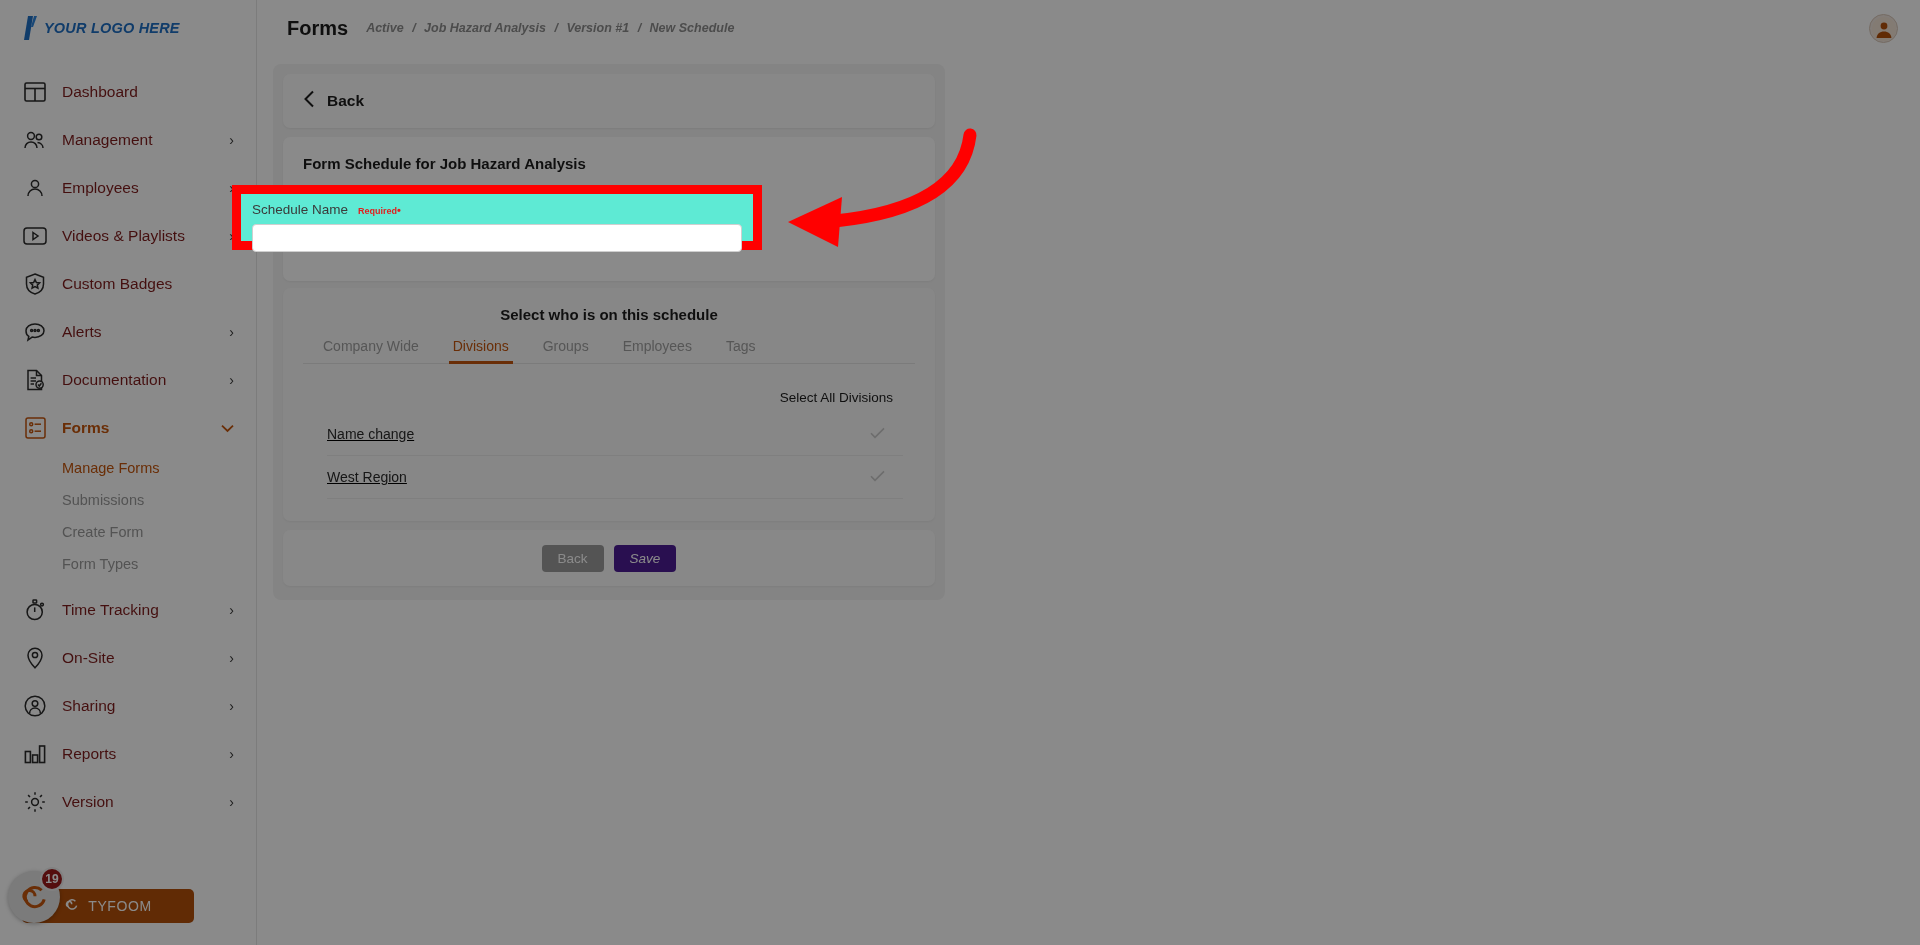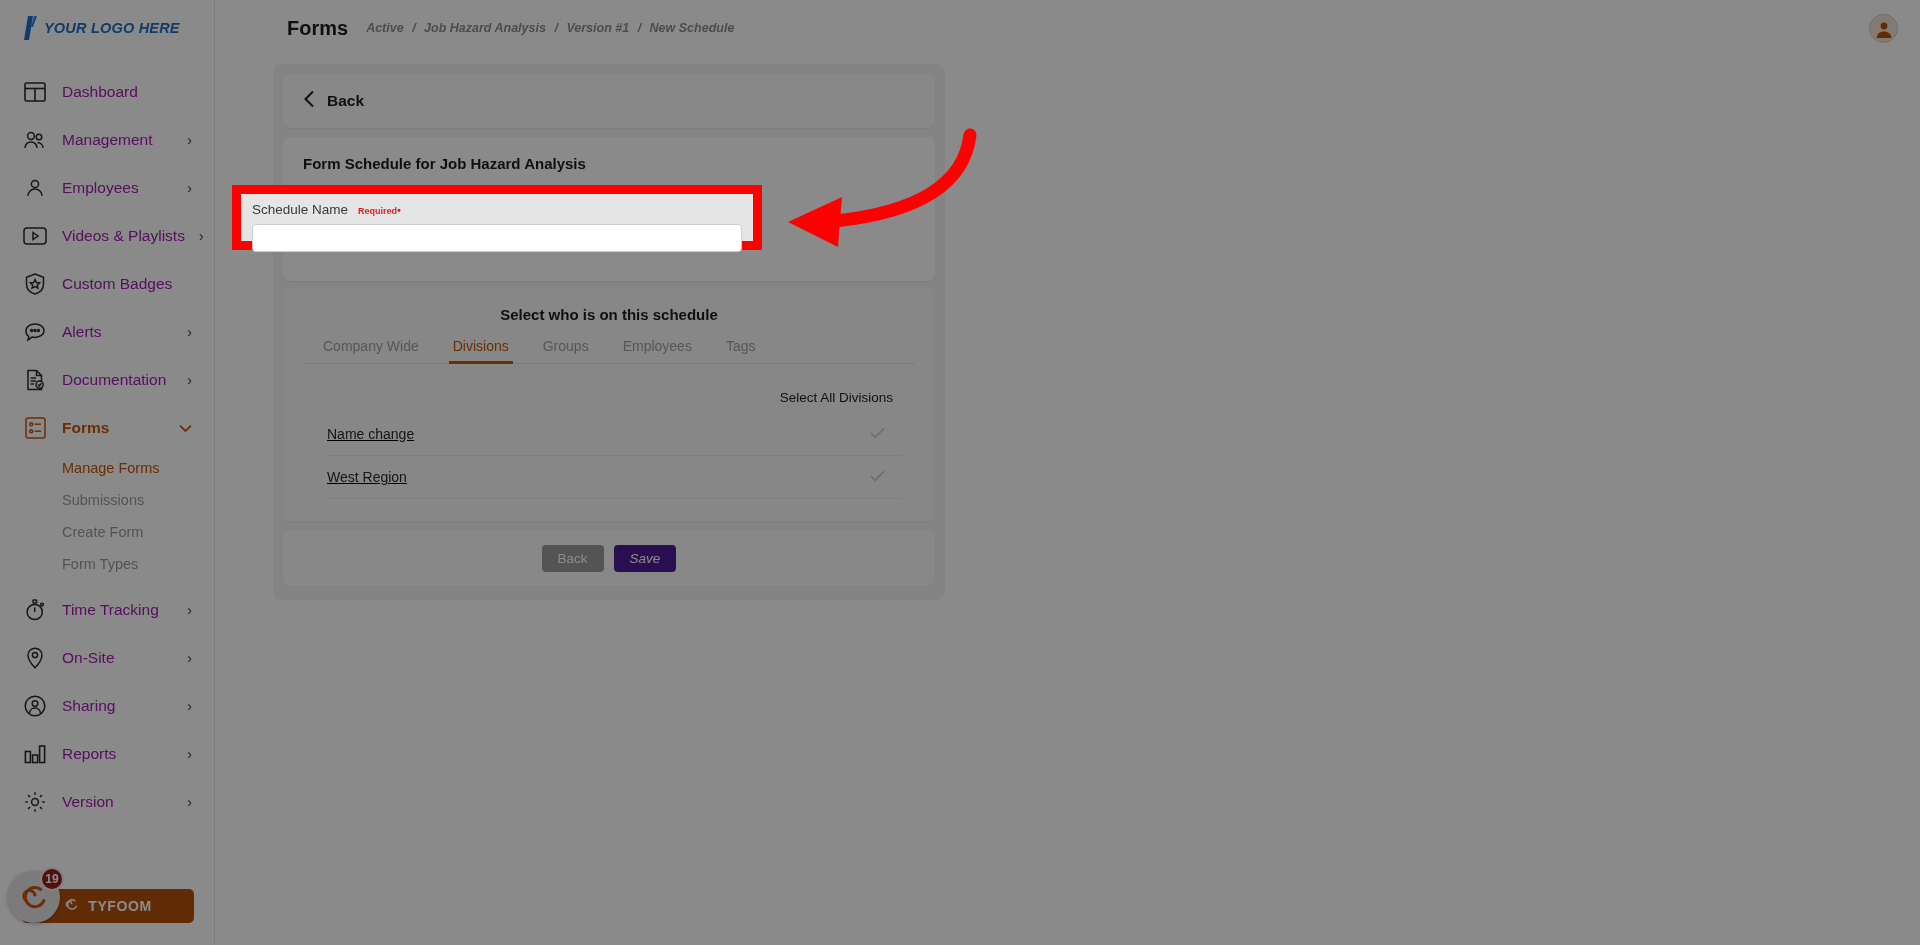--- a/index.html
+++ b/index.html
@@ -9,54 +9,54 @@
     background: #ffffff;
     overflow: hidden;
   }
   #root { position: relative; width: 1920px; height: 945px; }
 
   
   .dim { position:absolute; inset:0; background:rgba(0,0,0,0.46); z-index:50; pointer-events:none; }
 
   
   .sidebar {
-    position: absolute; left:0; top:0; width:215px; height:945px;
+    position: absolute; left:0; top:0; width:257px; height:945px;
     background:#ffffff; border-right:1px solid #e6e6e6; z-index:5;
   }
   .logo-wrap { height:56px; display:flex; align-items:center; padding-left:22px; gap:6px; }
   .logo-mark { width:16px; height:26px; position:relative; }
   .logo-mark svg { display:block; }
   .logo-text {
     font-size:14.5px; font-weight:bold; font-style:italic; color:#1f6fc4;
     letter-spacing:.2px; white-space:nowrap;
   }
 
   .nav { margin-top:12px; }
   .nav-item {
     display:flex; align-items:center; height:48px; padding:0 22px 0 22px;
     gap:14px; cursor:pointer; position:relative;
   }
   .nav-item .ic { width:26px; height:26px; flex:0 0 26px; display:flex; align-items:center; justify-content:center; }
-  .nav-item .lbl { font-size:15.5px; color:#a21caf; white-space:nowrap; }
+  .nav-item .lbl { font-size:15.5px; color:#7f1d1d; white-space:nowrap; }
   .nav-item .chev { margin-left:auto; color:#3a3a3a; font-size:14px; line-height:1; }
   .nav-item.active .lbl { color:#c4560d; font-weight:bold; }
   .nav-item.active .chev { color:#c4560d; }
 
   .sub-item {
     height:32px; display:flex; align-items:center; padding-left:62px;
     font-size:14.5px; color:#9a9a9a; cursor:pointer; white-space:nowrap;
   }
   .sub-item.active { color:#c4560d; font-weight:normal; }
 
   
   .ty-wrap { position:absolute; left:22px; bottom:22px; width:172px; }
   .ty-btn {
     height:34px; background:#b4500a; border-radius:5px;
     display:flex; align-items:center; justify-content:center; gap:9px;
-    color:#fff; font-size:14px; letter-spacing:.6px; cursor:pointer;font-weight:bold;
+    color:#fff; font-size:14px; letter-spacing:.6px; cursor:pointer;
   }
   .ty-badge-wrap { position:absolute; left:8px; bottom:22px; width:52px; height:52px; }
   .ty-circle {
     width:52px; height:52px; border-radius:50%; background:#e3e3e3;
     display:flex; align-items:center; justify-content:center;
     box-shadow:0 1px 4px rgba(0,0,0,.28);
   }
   .ty-count {
     position:absolute; right:-4px; top:-4px; width:24px; height:24px; border-radius:50%;
     background:#9b1b1b; color:#fff; font-size:12px; font-weight:bold;
@@ -99,21 +99,21 @@
   .radio-row { display:flex; align-items:center; justify-content:center; gap:44px; margin-top:13px; padding-right:40px; }
   .radio { display:flex; align-items:center; gap:9px; cursor:pointer; }
   .radio .dot { width:15px; height:15px; border-radius:50%; border:2px solid #c4560d; display:flex; align-items:center; justify-content:center; }
   .radio .dot i { display:block; width:9px; height:9px; border-radius:50%; background:transparent; }
   .radio.selected .dot i { background:#b4500a; }
   .radio .rlbl { font-size:14.5px; color:#2b2b2b; }
 
   
   .hl-block {
     position:absolute; left:232px; top:185px; width:530px; height:65px;
-    border:9px solid #ff0000; background:#e5e5e5; z-index:60;
+    border:9px solid #ff0000; background:#5eead4; z-index:60;
   }
   .hl-inner { padding:8px 11px 0 11px; }
   .sn-row { display:flex; align-items:baseline; gap:10px; }
   .sn-label { font-size:13.5px; color:#3a3a3a; }
   .sn-req { font-size:9px; font-weight:bold; color:#e02020; }
   .sn-req b { font-size:11px; }
   .sn-input {
     margin-top:7px; width:100%; height:28px; border:1px solid #cfcfcf; border-radius:4px;
     background:#fff; font-size:13.5px; color:#222; padding:0 8px; outline:none;
     font-family:"Liberation Sans", sans-serif;

